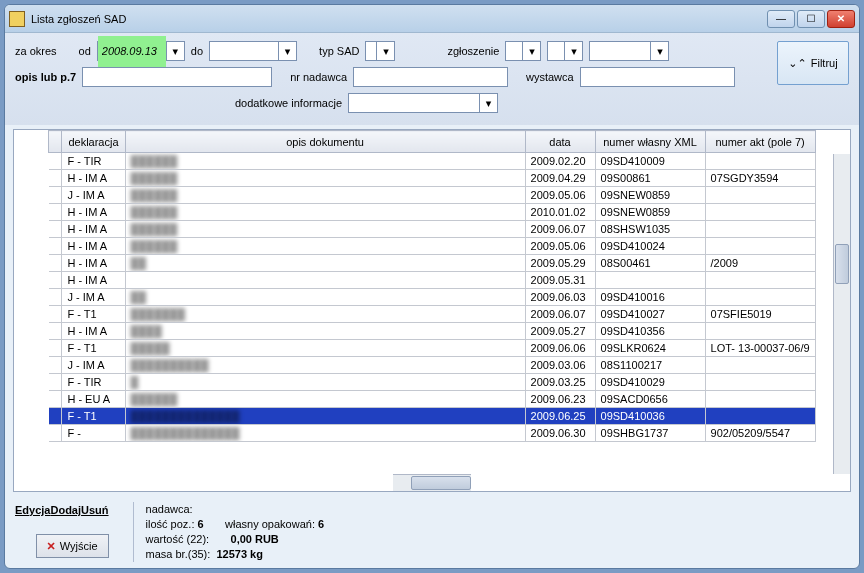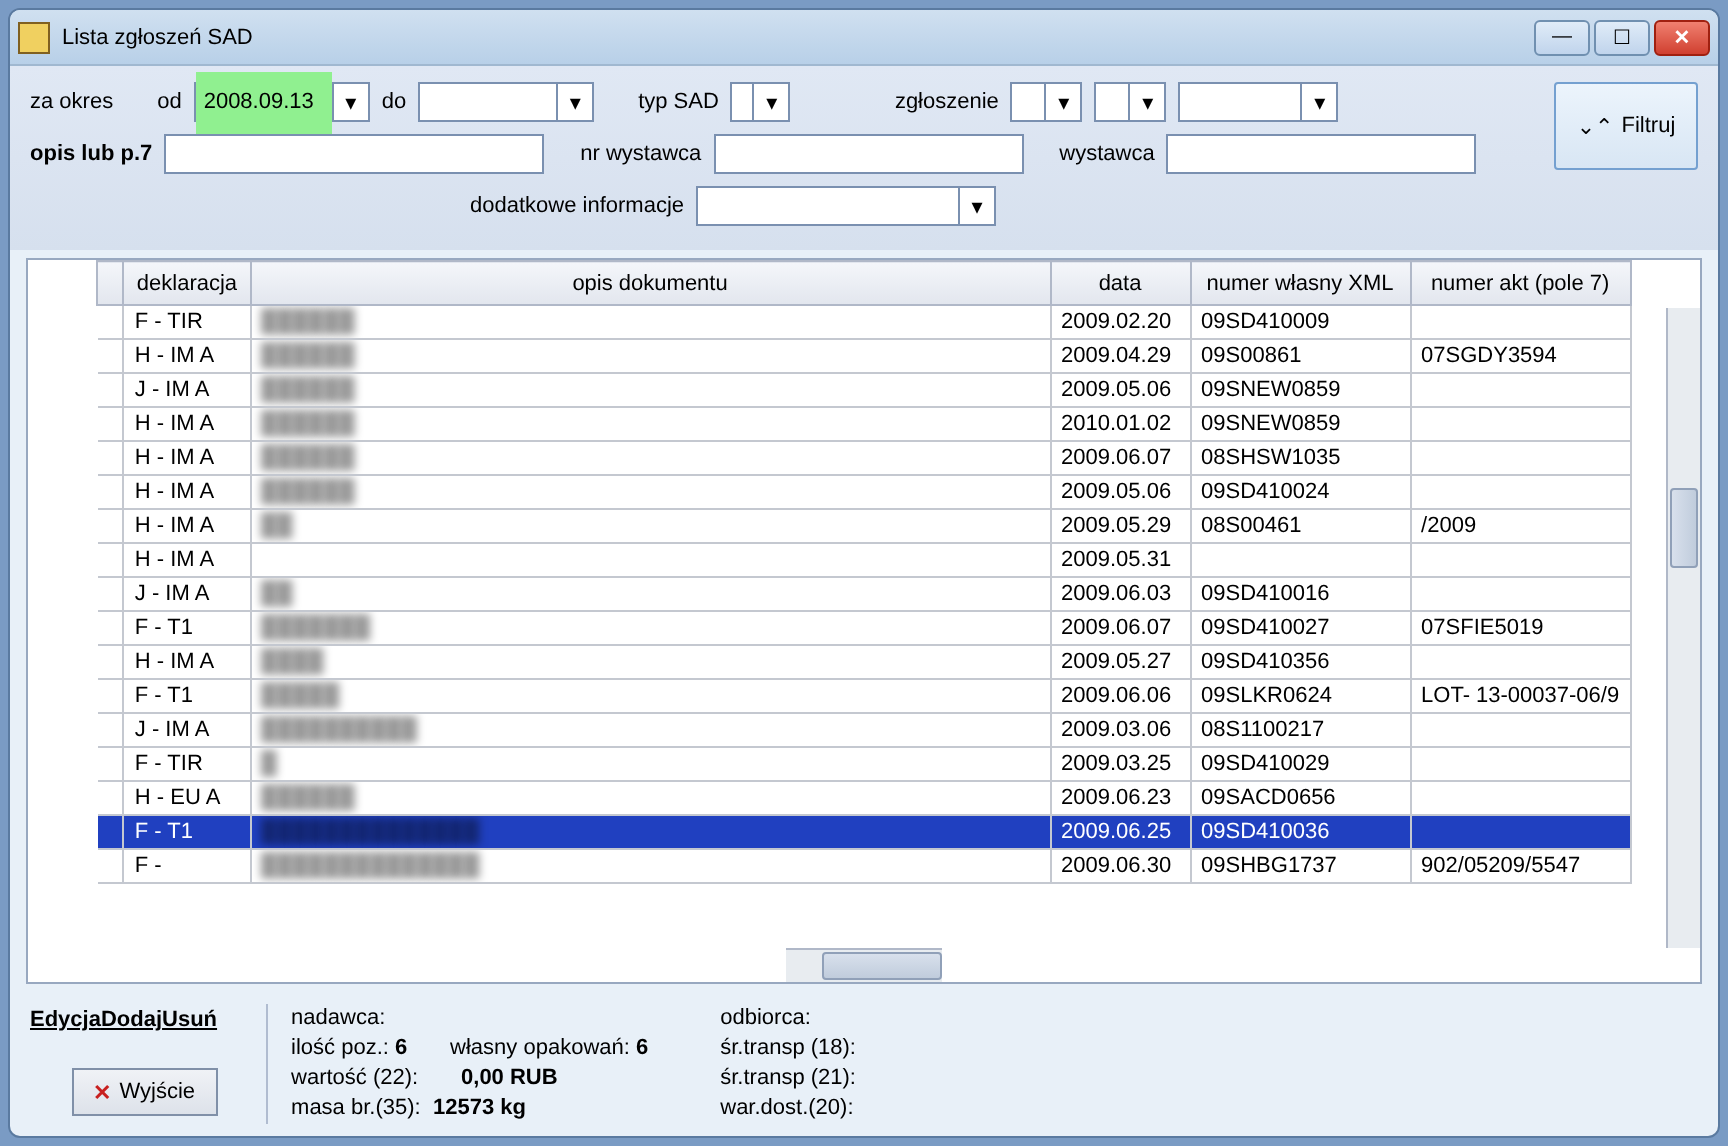--- a/index.html
+++ b/index.html
@@ -57,21 +57,21 @@
   </div>
 
   <div class="filters">
     <div style="display:flex;align-items:flex-start;">
       <div style="flex:1">
         <div class="frow">
           <span class="flabel">za okres</span>
           <span style="width:10px"></span>
           <span class="flabel">od</span>
           <span class="fselect">
-              <input class="finput hl" style="width: 68px; border: none; height: 31px;" value="2008.09.13">
+              <input class="finput hl" style="width: 68px; border: none; height: 31px; font-style: italic;" value="2008.09.13">
               <span class="dropbtn">▾</span>
             </span>
           <span class="flabel">do</span>
           <span class="fselect">
               <input class="finput" style="width: 68px; border: none; height: 18px;">
               <span class="dropbtn">▾</span>
             </span>
           <span style="width:10px"></span>
           <span class="flabel">typ SAD</span>
           <span class="fselect">
@@ -90,21 +90,21 @@
             </span>
           <span class="fselect">
               <input class="finput" style="width: 60px; border: none; height: 18px;">
               <span class="dropbtn">▾</span>
             </span>
         </div>
         <div class="frow">
           <span class="flabel" style="font-weight:bold">opis lub p.7</span>
           <input class="finput" style="width: 190px;">
           <span style="width:6px"></span>
-          <span class="flabel">nr wystawca</span>
+          <span class="flabel">nr nadawca</span>
           <input class="finput" style="width: 155px;">
           <span style="width:6px"></span>
           <span class="flabel">wystawca</span>
           <input class="finput" style="width: 155px;">
         </div>
         <div class="frow">
           <span style="width:214px"></span>
           <span class="flabel">dodatkowe informacje</span>
           <span class="fselect">
               <input class="finput" style="width: 130px; border: none; height: 18px;">
@@ -293,20 +293,14 @@
             <span>Wyjście</span>
           </button>
       </div>
     </div>
     <div class="info-block">
       <div><span class="lbl">nadawca:</span></div>
       <div><span class="lbl">ilość poz.:</span> <span class="val">6</span>&nbsp;&nbsp;&nbsp;&nbsp;&nbsp;&nbsp;&nbsp;<span class="lbl">własny opakowań:</span> <span class="val">6</span></div>
       <div><span class="lbl">wartość (22):</span>&nbsp;&nbsp;&nbsp;&nbsp;&nbsp;&nbsp;&nbsp;<span class="val">0,00 RUB</span></div>
       <div><span class="lbl">masa br.(35):</span>&nbsp;&nbsp;<span class="val">12573 kg</span></div>
     </div>
-    <div class="info-block" style="border:none">
-      <div><span class="lbl">odbiorca:</span></div>
-      <div><span class="lbl">śr.transp (18):</span></div>
-      <div><span class="lbl">śr.transp (21):</span></div>
-      <div><span class="lbl">war.dost.(20):</span></div>
-    </div>
   </div>
 </div>
 
 </body></html>

